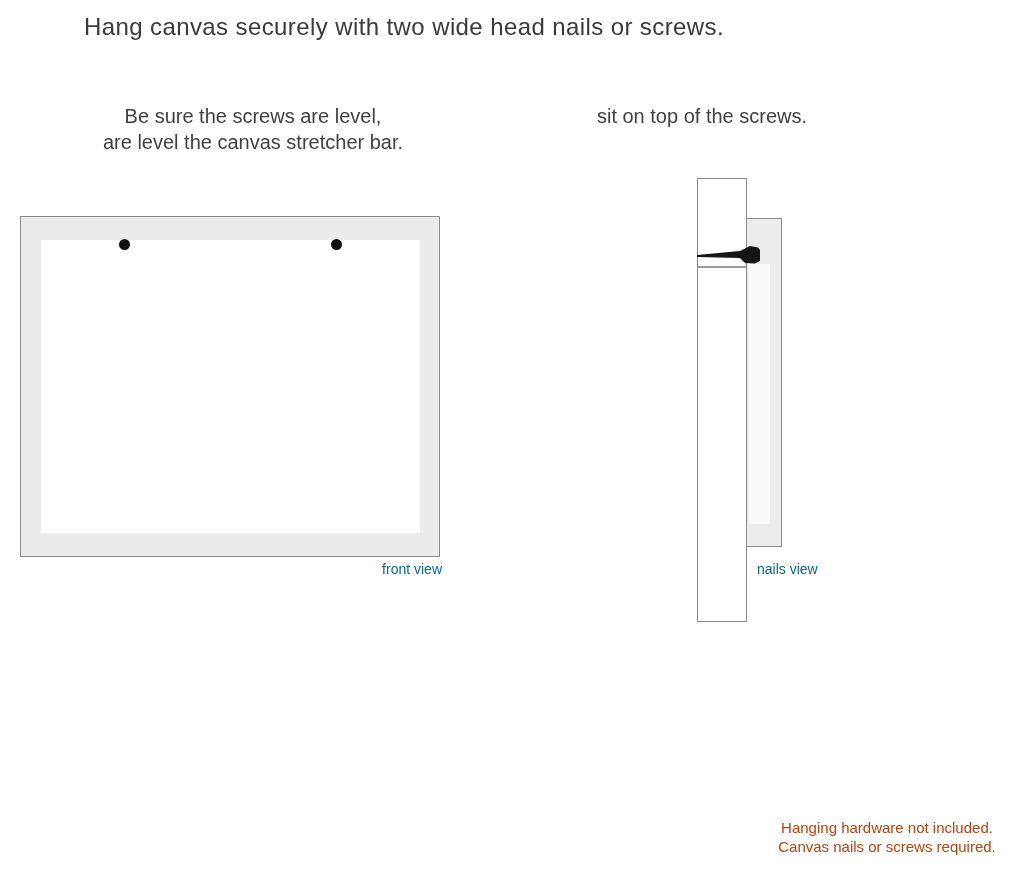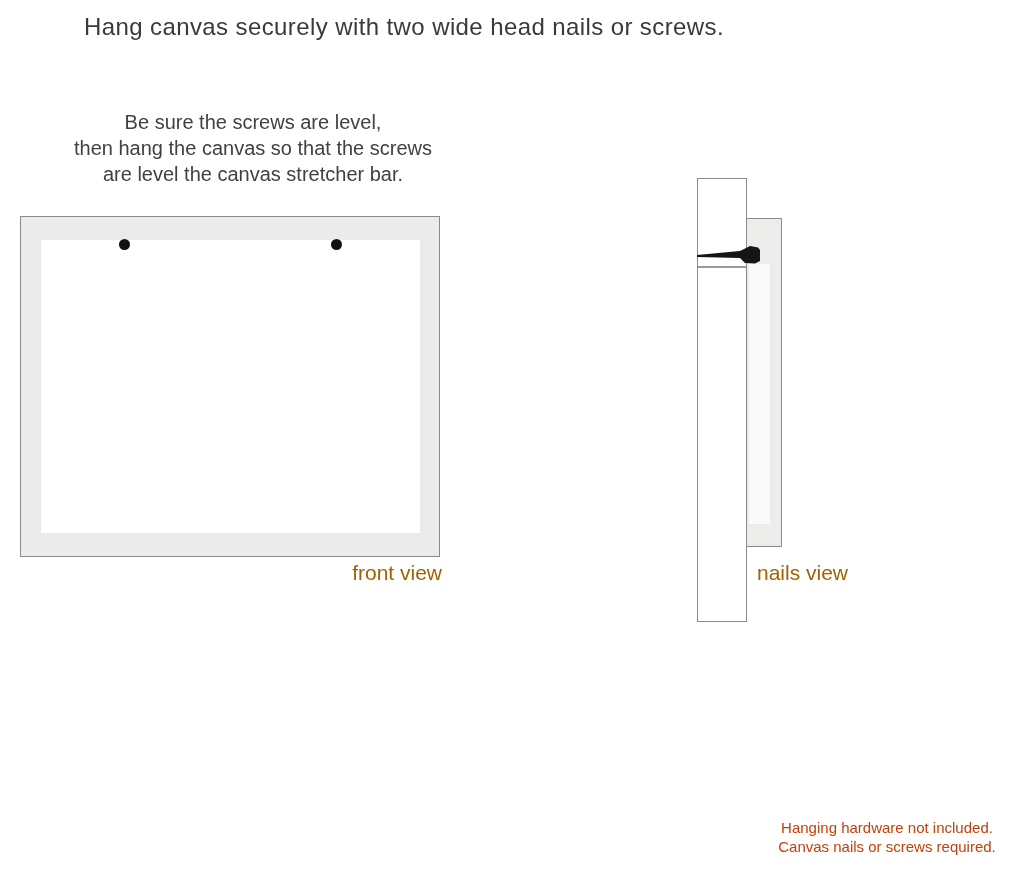--- a/index.html
+++ b/index.html
@@ -20,21 +20,20 @@
     letter-spacing: 0.4px;
     color: #3a3a3a;
     white-space: nowrap;
   }
 
   .para {
     font-size: 20px;
     line-height: 26px;
     color: #414141;
     text-align: center;
-    margin-top: 6px;
   }
   .para-left { left: 38px; top: 103px; width: 430px; }
   .para-right { left: 572px; top: 103px; width: 260px; }
 
   
   .front-canvas {
     left: 20px; top: 216px;
     width: 420px; height: 341px;
     box-sizing: border-box;
     background: #ebebeb;
@@ -49,22 +48,22 @@
   .screw-dot {
     position: absolute;
     width: 11px; height: 11px;
     border-radius: 50%;
     background: #111111;
   }
   .dot-1 { left: 98px; top: 22px; }
   .dot-2 { left: 310px; top: 22px; }
 
   .view-label {
-    font-size: 21px;
-    color: #a16207;
+    font-size: 14px;
+    color: #0369a1;
     white-space: nowrap;
   }
   .front-label { left: 290px; top: 561px; width: 152px; text-align: right; }
   .side-label  { left: 757px; top: 561px; }
 
   
   .side-canvas {
     left: 746px; top: 218px;
     width: 36px; height: 329px;
     box-sizing: border-box;
@@ -104,25 +103,25 @@
     text-align: center;
   }
 </style>
 </head>
 <body>
 
 <div class="abs title">Hang canvas securely with two wide head nails or screws.</div>
 
 <div class="abs para para-left">
   <div>Be sure the screws are level,</div>
-  <div>then hang the canvas so that the screws</div>
   <div>are level the canvas stretcher bar.</div>
 </div>
 
 <div class="abs para para-right">
+  <div>sit on top of the screws.</div>
 </div>
 
 <div class="abs front-canvas">
   <div class="front-inner"></div>
   <div class="screw-dot dot-1"></div>
   <div class="screw-dot dot-2"></div>
 </div>
 <div class="abs view-label front-label">front view</div>
 
 <div class="abs side-canvas">

